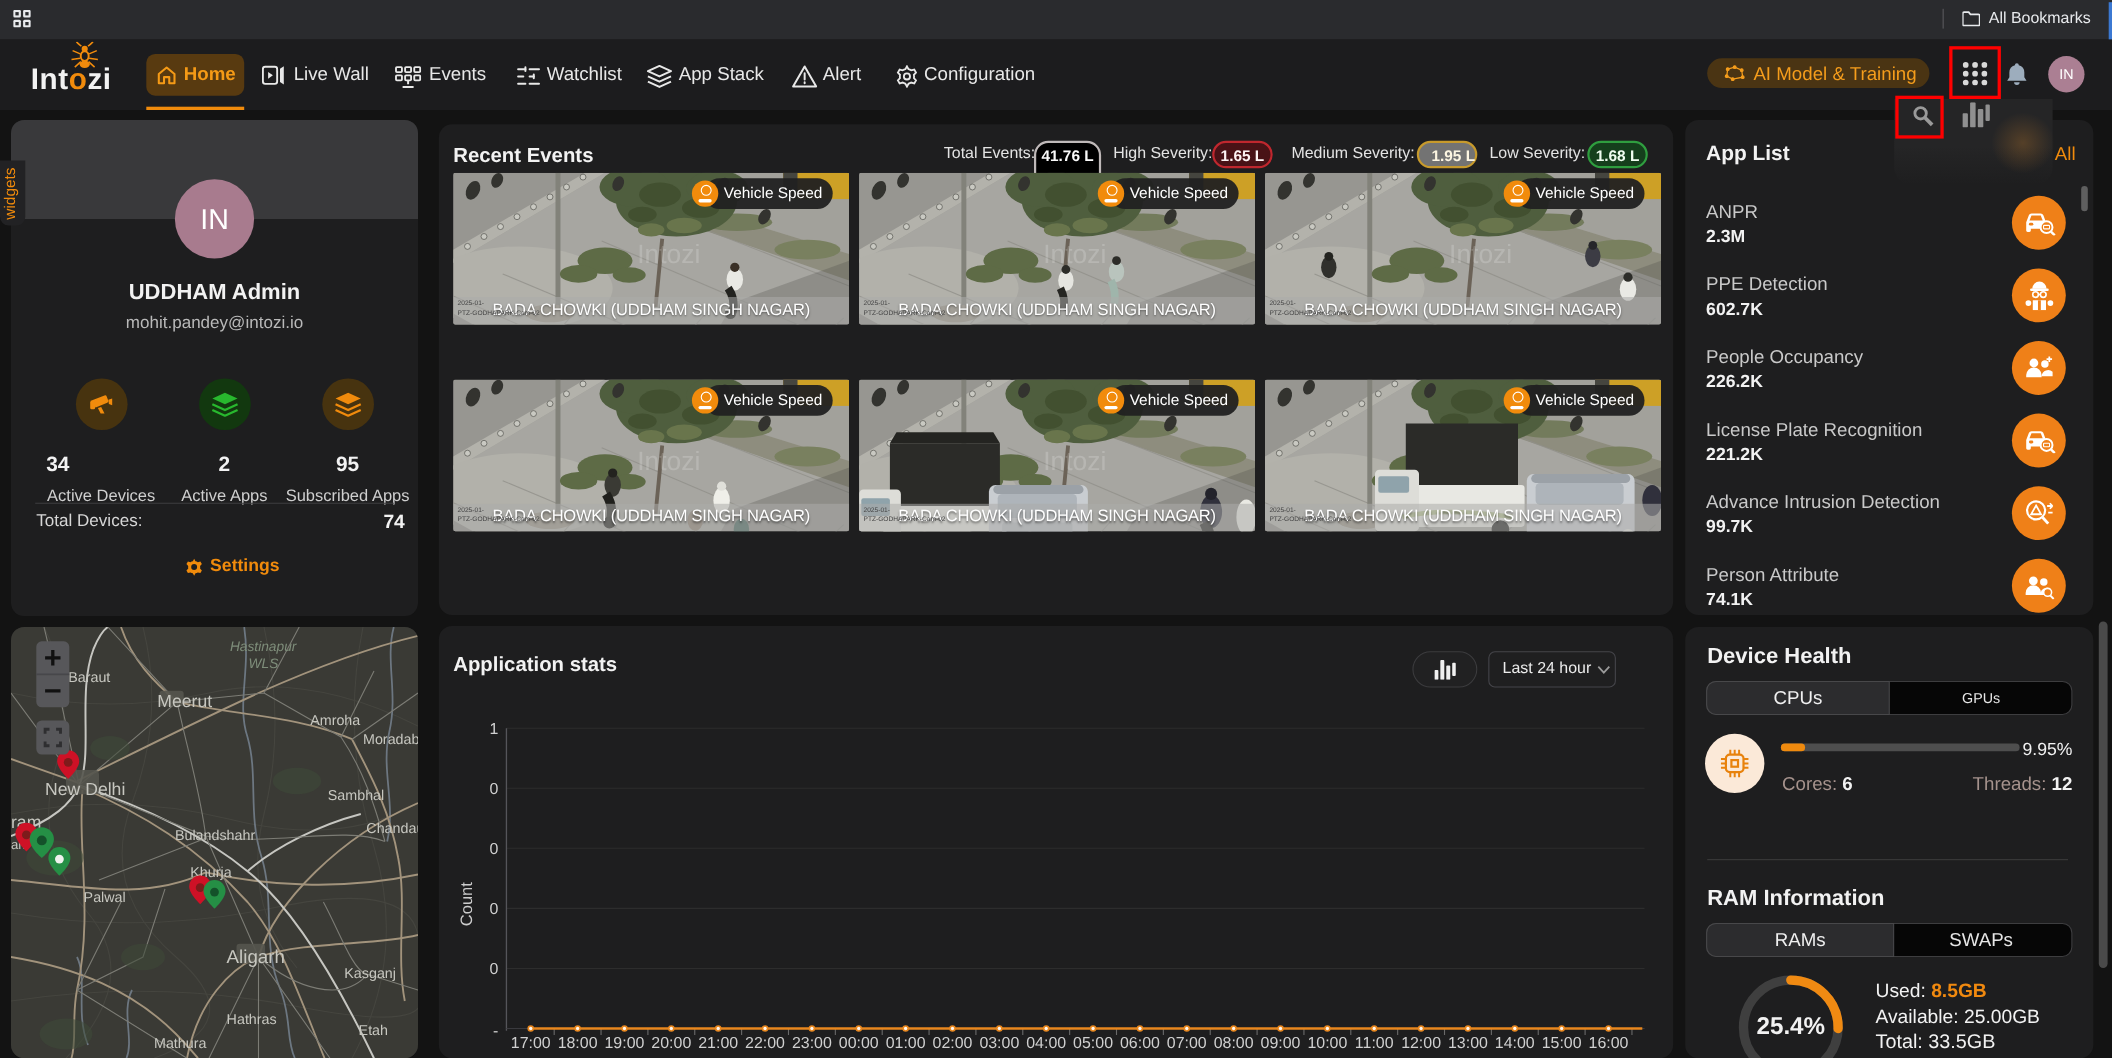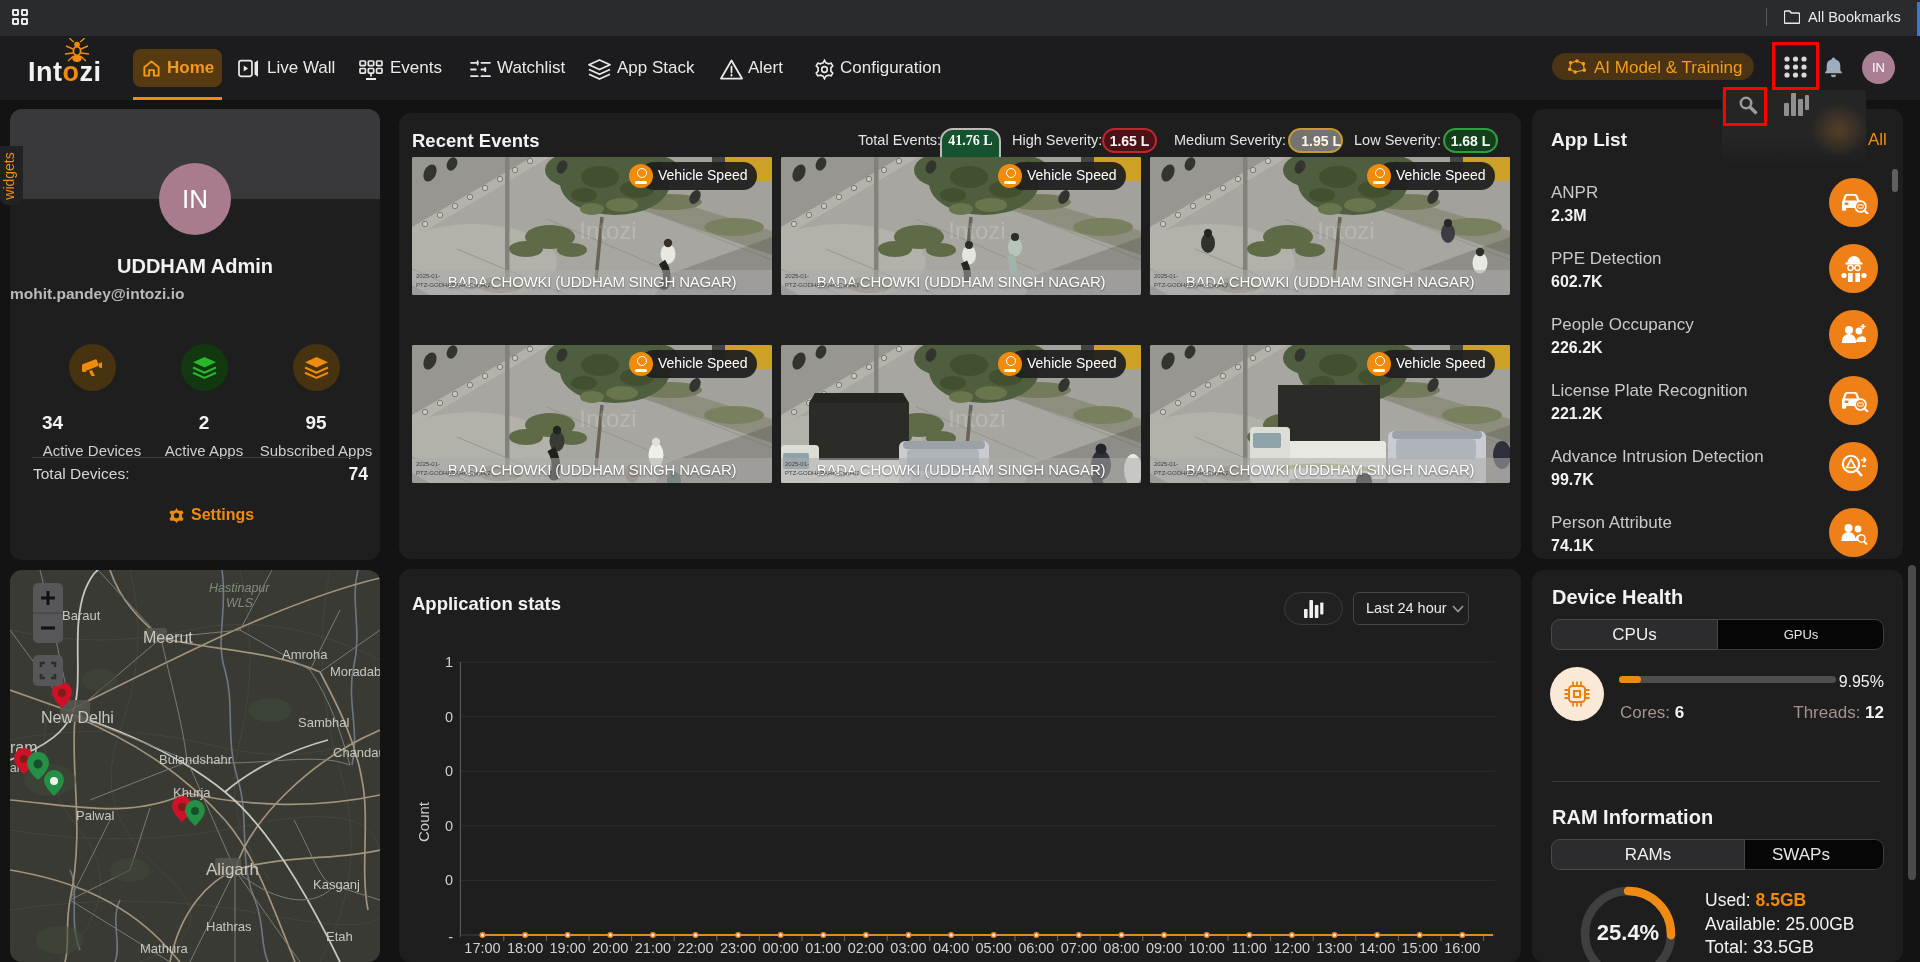--- a/index.html
+++ b/index.html
@@ -287,21 +287,21 @@
       <rect x="0" y="10" width="5" height="13" rx="1"></rect>
       <rect x="7" y="0" width="5" height="23" rx="1"></rect>
       <rect x="14" y="6" width="5" height="17" rx="1"></rect>
       <rect x="21" y="2" width="4" height="15" rx="1"></rect>
     </svg>
 
   <div class="card" id="profileCard" style="left:10px;top:109px;width:370px;height:451px;">
     <div class="abs" style="left:0;top:0;width:370px;height:90px;background:#39393b;border-radius:12px 12px 0 0;"></div>
     <div class="abs" style="left:149px;top:54px;width:72px;height:72px;border-radius:50%;background:#a87b8e;text-align:center;line-height:72px;font-size:26px;color:#fff;">IN</div>
     <div class="abs" style="left:0;top:146px;width:370px;text-align:center;font-size:20px;font-weight:bold;color:#f2f2f2;">UDDHAM Admin</div>
-    <div class="abs" style="left:0;top:176px;width:370px;font-size:15.5px;color:#b9b9b9;font-weight:bold;">mohit.pandey@intozi.io</div>
+    <div class="abs" style="left:0;top:176px;width:370px;text-align:center;font-size:15.5px;color:#b9b9b9;">mohit.pandey@intozi.io</div>
 
     <div class="abs" style="left:59px;top:235px;width:47px;height:47px;border-radius:50%;background:#47330f;"></div>
     <svg class="abs" style="left:71px;top:249px" width="24" height="20" viewBox="0 0 24 20" fill="#f18b0c">
         <path d="M1 6.5 L14 1.5 a1.5 1.5 0 0 1 2 .9 l1.4 3.8 a1.5 1.5 0 0 1 -.9 2 L6 12.5 Z"></path>
         <rect x="1" y="7" width="4.5" height="7" rx="1"></rect>
         <path d="M8 13 L10.5 18 H14 L11 12 Z"></path>
         <path d="M17.5 5.5 l3.5-1.2 v6 l-3-1"></path>
       </svg>
     <div class="abs" style="left:171px;top:235px;width:47px;height:47px;border-radius:50%;background:#12380f;"></div>
     <svg class="abs" style="left:182px;top:247px" width="25" height="23" viewBox="0 0 24 22" fill="none" stroke="#28b82e" stroke-width="2" stroke-linejoin="round">
@@ -449,21 +449,21 @@
       </g>
     </svg>
   </div>
   <div class="abs" id="widgetsTab" style="left:0;top:146px;width:23px;height:59px;background:#222224;border-radius:0 0 8px 8px;">
     <div style="position:absolute;left:-19px;top:20px;width:60px;height:20px;transform:rotate(-90deg);font-size:14px;color:#f18b0c;text-align:center;">widgets</div>
   </div>
 
   <div class="card" id="recentCard" style="left:399px;top:113px;width:1122px;height:446px;">
     <div class="abs" style="left:13px;top:17px;font-size:18.5px;font-weight:bold;color:#f2f2f2;">Recent Events</div>
     <div class="abs" style="left:459px;top:19px;font-size:14.5px;color:#e3e3e3;">Total Events:</div>
-    <div class="abs" style="left:541px;top:15px;width:61px;height:42px;border:2px solid #bfb9b9;border-radius:13px;background:#14532d;color:#fafafa;font-size:14px;font-weight:bold;text-align:center;line-height:22px;font-family:Liberation Serif, serif;">41.76 L</div>
+    <div class="abs" style="left:541px;top:15px;width:61px;height:42px;border:2px solid #bfb9b9;border-radius:13px;background:#000000;color:#fafafa;font-size:14px;font-weight:bold;text-align:center;line-height:22px;">41.76 L</div>
     <div class="abs" style="left:613px;top:19px;font-size:14.5px;color:#e3e3e3;">High Severity:</div>
     <div class="abs" style="left:703px;top:15px;width:55px;height:25px;border:2px solid #bf272e;border-radius:13px;background:#491216;color:#fdf3f3;font-size:14px;font-weight:bold;text-align:center;line-height:22px;">1.65 L</div>
     <div class="abs" style="left:775px;top:19px;font-size:14.5px;color:#e3e3e3;">Medium Severity:</div>
     <div class="abs" style="left:889px;top:15px;width:55px;height:25px;border:2px solid #c79a2c;border-radius:13px;background:#737373;color:#fdf6e2;font-size:14px;font-weight:bold;text-align:right;line-height:22px;">1.95 L</div>
     <div class="abs" style="left:955px;top:19px;font-size:14.5px;color:#e3e3e3;">Low Severity:</div>
     <div class="abs" style="left:1044px;top:15px;width:55px;height:25px;border:2px solid #2f9e3f;border-radius:13px;background:#153f1c;color:#f0fdf0;font-size:14px;font-weight:bold;text-align:center;line-height:22px;">1.68 L</div>
 
     <div class="tile" style="left:13px;top:44px;">
         <svg width="360" height="178" viewBox="0 0 360 178">
           <use href="#sceneBase"></use>
@@ -751,21 +751,21 @@
         <path d="M10 6 V1.5 M14 6 V1.5 M18 6 V1.5 M10 22 v4.5 M14 22 v4.5 M18 22 v4.5 M6 10 H1.5 M6 14 H1.5 M6 18 H1.5 M22 10 h4.5 M22 14 h4.5 M22 18 h4.5" stroke-width="1.8"></path>
       </svg>
     <div class="abs" style="left:87px;top:106px;width:217px;height:7px;border-radius:4px;background:#4e4e4e;"></div>
     <div class="abs" style="left:87px;top:106px;width:22px;height:7px;border-radius:4px;background:#ef8a0e;"></div>
     <div class="abs" style="left:282px;top:103px;width:70px;text-align:right;font-size:16px;color:#f2f2f2;">9.95%</div>
     <div class="abs" style="left:88px;top:133px;font-size:17px;color:#a5928c;">Cores: <span style="color:#f2f2f2;font-weight:bold;">6</span></div>
     <div class="abs" style="left:232px;top:133px;width:120px;text-align:right;font-size:17px;color:#a5928c;">Threads: <span style="color:#f2f2f2;font-weight:bold;">12</span></div>
     <div class="abs" style="left:20px;top:211px;width:328px;height:1px;background:#3a3a3a;"></div>
     <div class="abs" style="left:20px;top:236px;font-size:20px;font-weight:bold;color:#f2f2f2;">RAM Information</div>
     <div class="abs" style="left:19px;top:269px;width:333px;height:31px;border:1px solid #3d3d3f;border-radius:9px;background:#060606;"></div>
-    <div class="abs" style="left:19px;top:269px;width:194px;height:31px;background:#2c2c2e;border:1px solid #48484a;border-radius:9px 0 0 9px;color:#f0f0f0;font-size:17px;text-align:center;line-height:29px;">RAMs</div>
+    <div class="abs" style="left:19px;top:269px;width:171px;height:31px;background:#2c2c2e;border:1px solid #48484a;border-radius:9px 0 0 9px;color:#f0f0f0;font-size:17px;text-align:center;line-height:29px;">RAMs</div>
     <div class="abs" style="left:186px;top:269px;width:166px;height:31px;color:#e6e6e6;font-size:17px;text-align:center;line-height:31px;">SWAPs</div>
     <svg class="abs" style="left:46px;top:314px" width="100" height="100" viewBox="0 0 100 100">
       <circle cx="50" cy="50" r="43" fill="none" stroke="#3f3f3f" stroke-width="8.5"></circle>
       <circle cx="50" cy="50" r="43" fill="none" stroke="#f08a12" stroke-width="8.5" stroke-dasharray="68.6 270.2" stroke-linecap="round" transform="rotate(-90 50 50)"></circle>
       <text x="50" y="56" text-anchor="middle" font-size="22" font-weight="bold" fill="#f2f2f2" font-family="Liberation Sans,sans-serif">25.4%</text>
     </svg>
     <div class="abs" style="left:173px;top:320px;font-size:17.5px;color:#f2f2f2;">Used: <span style="color:#f0890f;font-weight:bold;">8.5GB</span></div>
     <div class="abs" style="left:173px;top:344px;font-size:17.5px;color:#f2f2f2;">Available: 25.00GB</div>
     <div class="abs" style="left:173px;top:367px;font-size:18px;color:#f2f2f2;">Total: 33.5GB</div>
   </div>

